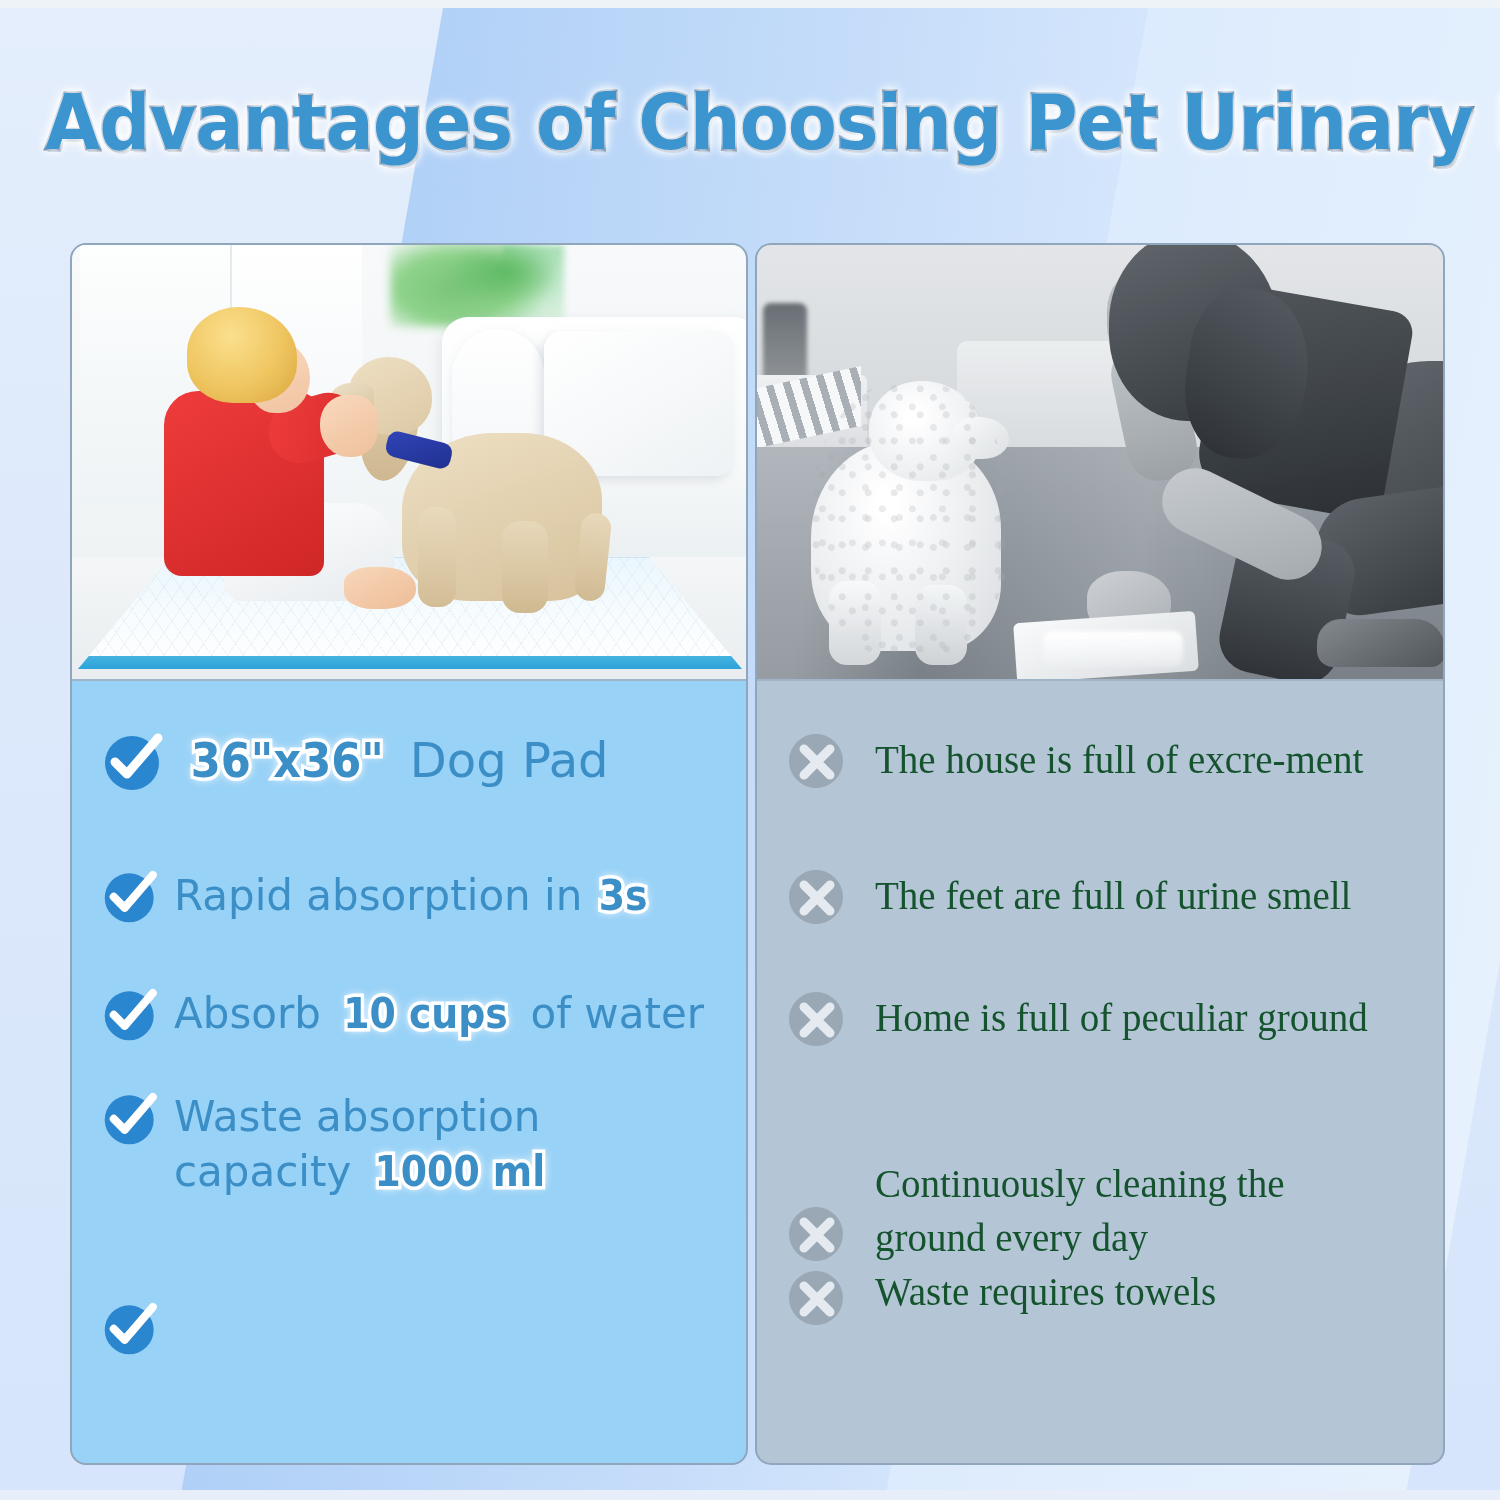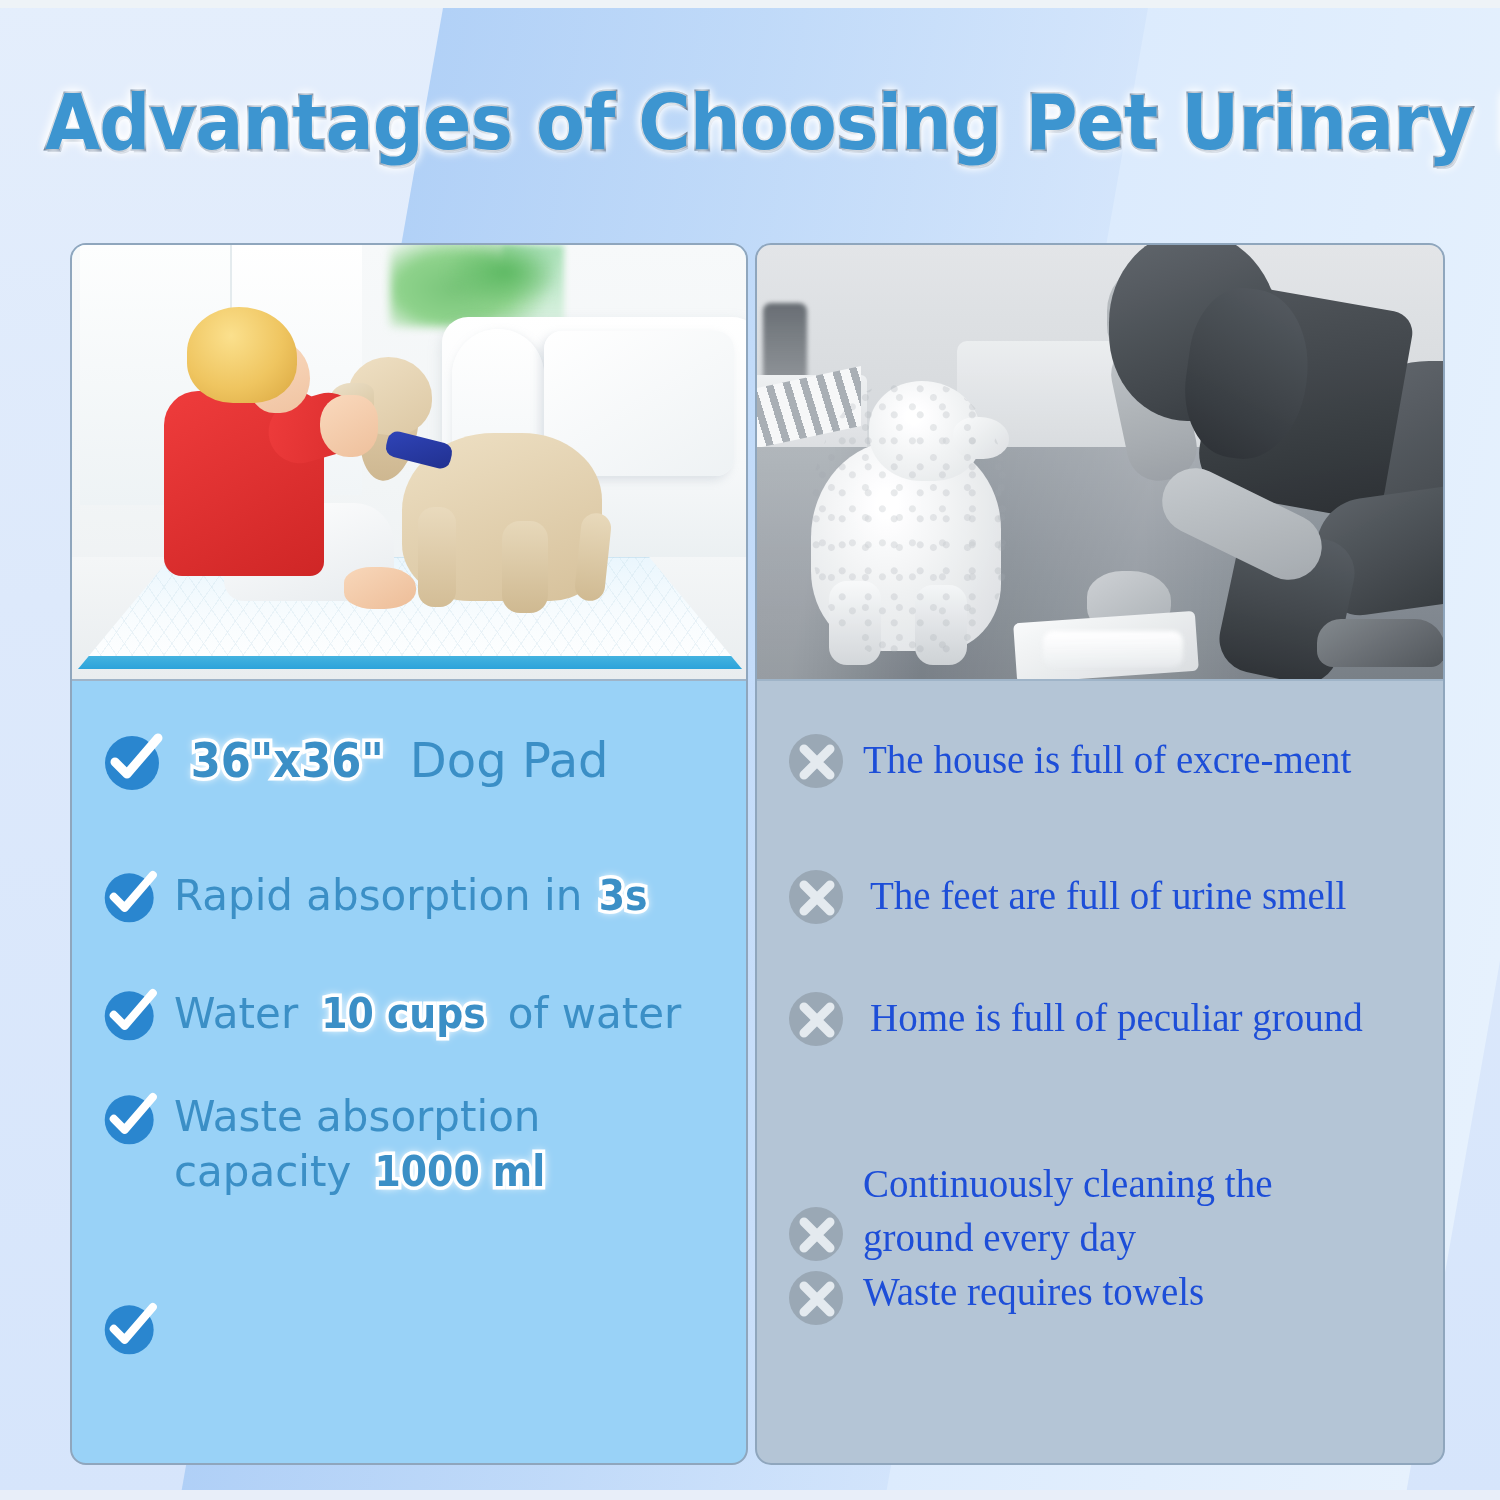--- a/index.html
+++ b/index.html
@@ -206,24 +206,24 @@
   .hl{
     font-family:"DejaVu Sans",sans-serif;font-weight:bold;color:#3b8fc6;
     display:inline-block;transform:scaleX(.9);
     -webkit-text-stroke:7px #ffffff;paint-order:stroke fill;
     text-shadow:0 0 6px #ffffff,0 0 9px #ffffff,0 0 12px #ffffff;
   }
 
   
   .list-right .row{padding:0 16px 0 28px;}
   .list-right .r1{height:150px;align-items:center;}
-  .list-right .r2,.list-right .r3{height:122px;align-items:center;gap:7px;}
+  .list-right .r2,.list-right .r3{height:122px;align-items:center;}
   .list-right .r4{height:186px;align-items:flex-end;padding-top:18px;}
   .list-right .r5{height:150px;align-items:flex-start;}
-  .txt-r{font-family:"Liberation Serif",serif;color:#1d4ed8;font-size:39px;line-height:1.38;}
+  .txt-r{font-family:"Liberation Serif",serif;color:#14532d;font-size:39px;line-height:1.38;margin-left:12px;}
 </style>
 </head>
 <body>
 
 <div class="canvas">
 
   <div class="bg"></div>
   <div class="bg-band"></div>
   <div class="bg-band2"></div>
   <div class="bg-top-strip"></div>
@@ -297,21 +297,21 @@
       </div>
 
       <div class="row row3">
         <span class="ico sm">
           <svg viewBox="0 0 64 64">
             <circle cx="30" cy="34" r="27" fill="#2a86cf"></circle>
             <path d="M13 33 L25 45 L56 9" fill="none" stroke="#ffffff" stroke-width="9" stroke-linecap="round" stroke-linejoin="round"></path>
           </svg>
         </span>
         <span class="txt md">
-          <span>Water </span><span class="hl">10 cups</span><span> of water</span>
+          <span>Absorb </span><span class="hl">10 cups</span><span> of water</span>
         </span>
       </div>
 
       <div class="row row4">
         <span class="ico sm">
           <svg viewBox="0 0 64 64">
             <circle cx="30" cy="34" r="27" fill="#2a86cf"></circle>
             <path d="M13 33 L25 45 L56 9" fill="none" stroke="#ffffff" stroke-width="9" stroke-linecap="round" stroke-linejoin="round"></path>
           </svg>
         </span>

